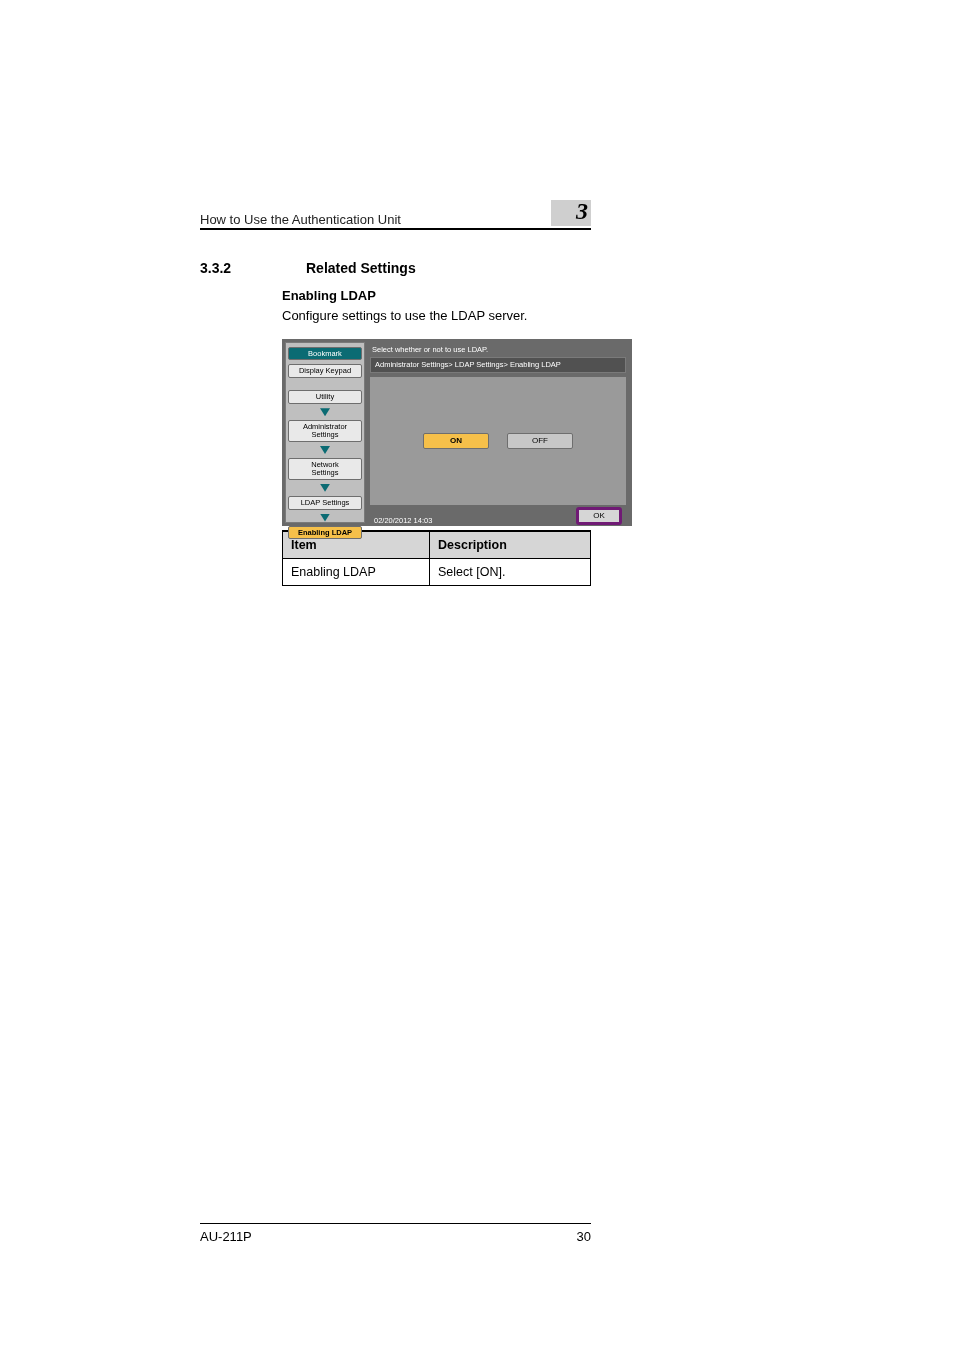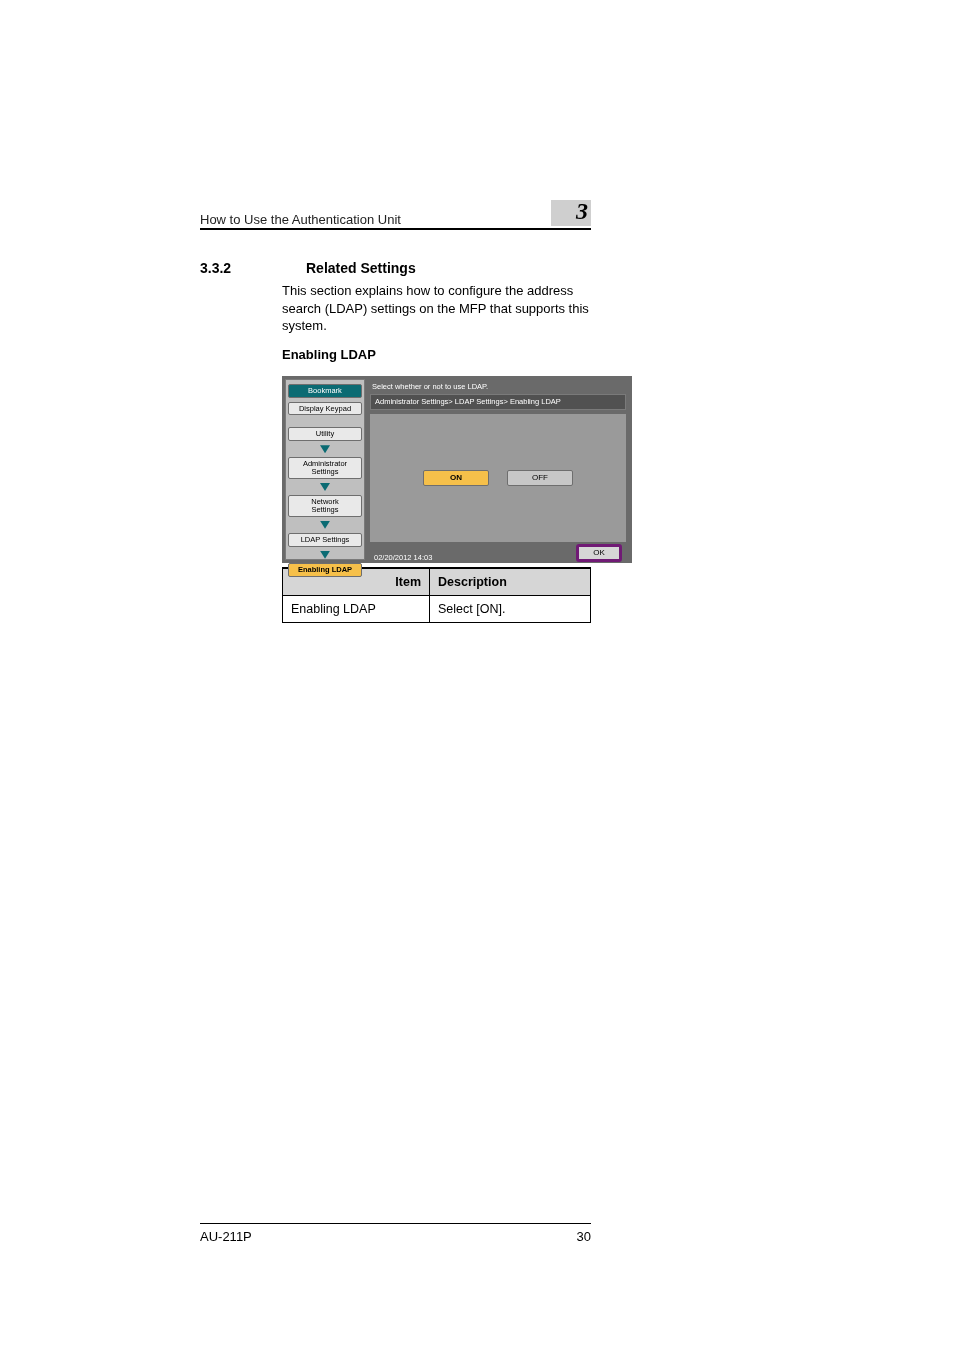--- a/index.html
+++ b/index.html
@@ -218,21 +218,21 @@
   }
   table.desc thead th {
     background: #d6d6d6;
     border-top: 2px solid #000;
     border-bottom: 1.5px solid #000;
     font-weight: bold;
   }
   table.desc tbody td {
     border-bottom: 1.5px solid #000;
   }
-  table.desc .col-item { width: 130px; text-align: right; }
+  table.desc .col-item { width: 130px; }
 
   
   .footer-line {
     position: absolute;
     left: 200px;
     right: 195px;
     bottom: 126px;
     border-top: 1.5px solid #000;
   }
   .footer {
@@ -256,23 +256,23 @@
     <span class="num">3</span>
   </div>
   <div class="chapter-underline"></div>
 
   <div class="content">
     <div class="sec-row">
       <div class="sec-num">3.3.2</div>
       <div class="sec-title">Related Settings</div>
     </div>
     <div class="body-indent">
-      <p class="body">This section explains how to configure the address search (LDAP) settings on the MFP that supports this system.</p>
 
       <div class="subhead">Enabling LDAP</div>
+      <p class="body">Configure settings to use the LDAP server.</p>
 
       <div class="panel-wrap">
         <div class="panel">
           <div class="side">
             <span class="side-btn green">Bookmark</span>
             <span class="side-btn white">Display Keypad</span>
             <div style="height:4px"></div>
             <span class="side-btn white">Utility</span>
             <span class="side-arrow"></span>
             <span class="side-btn white" style="white-space:pre-line">Administrator

